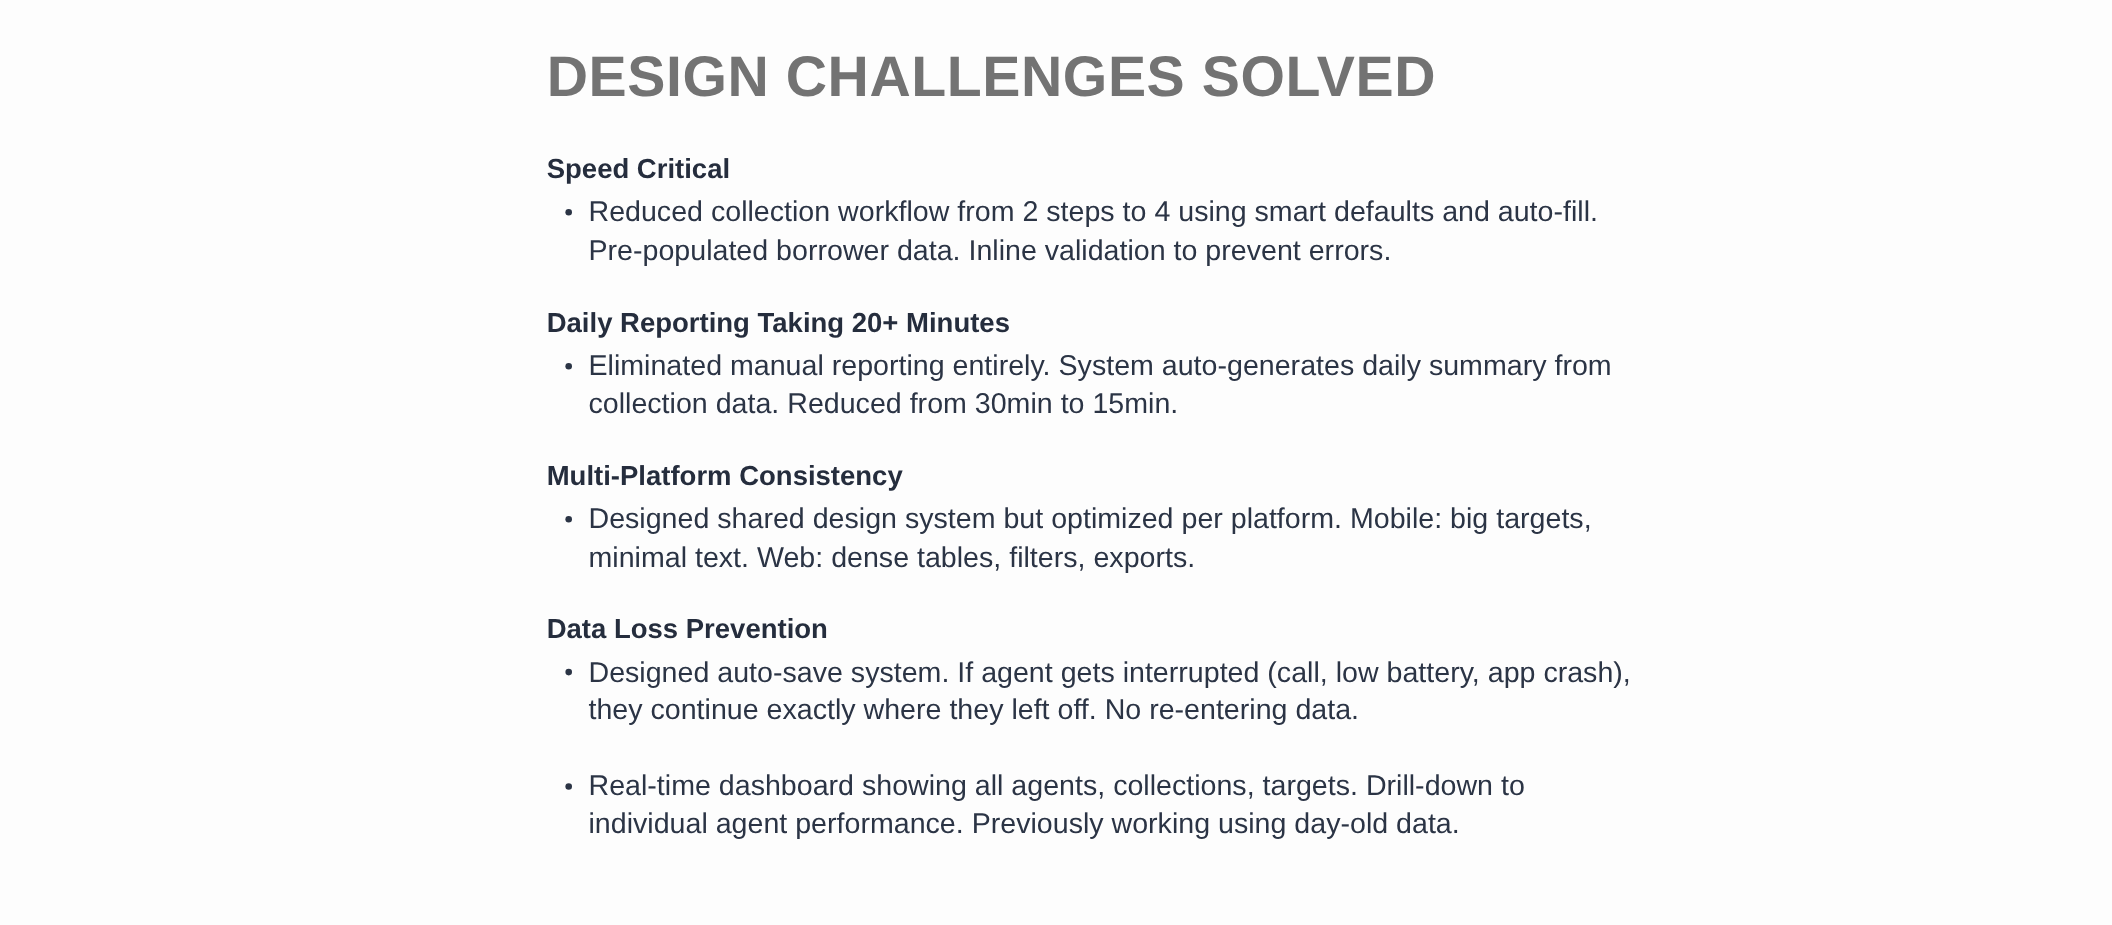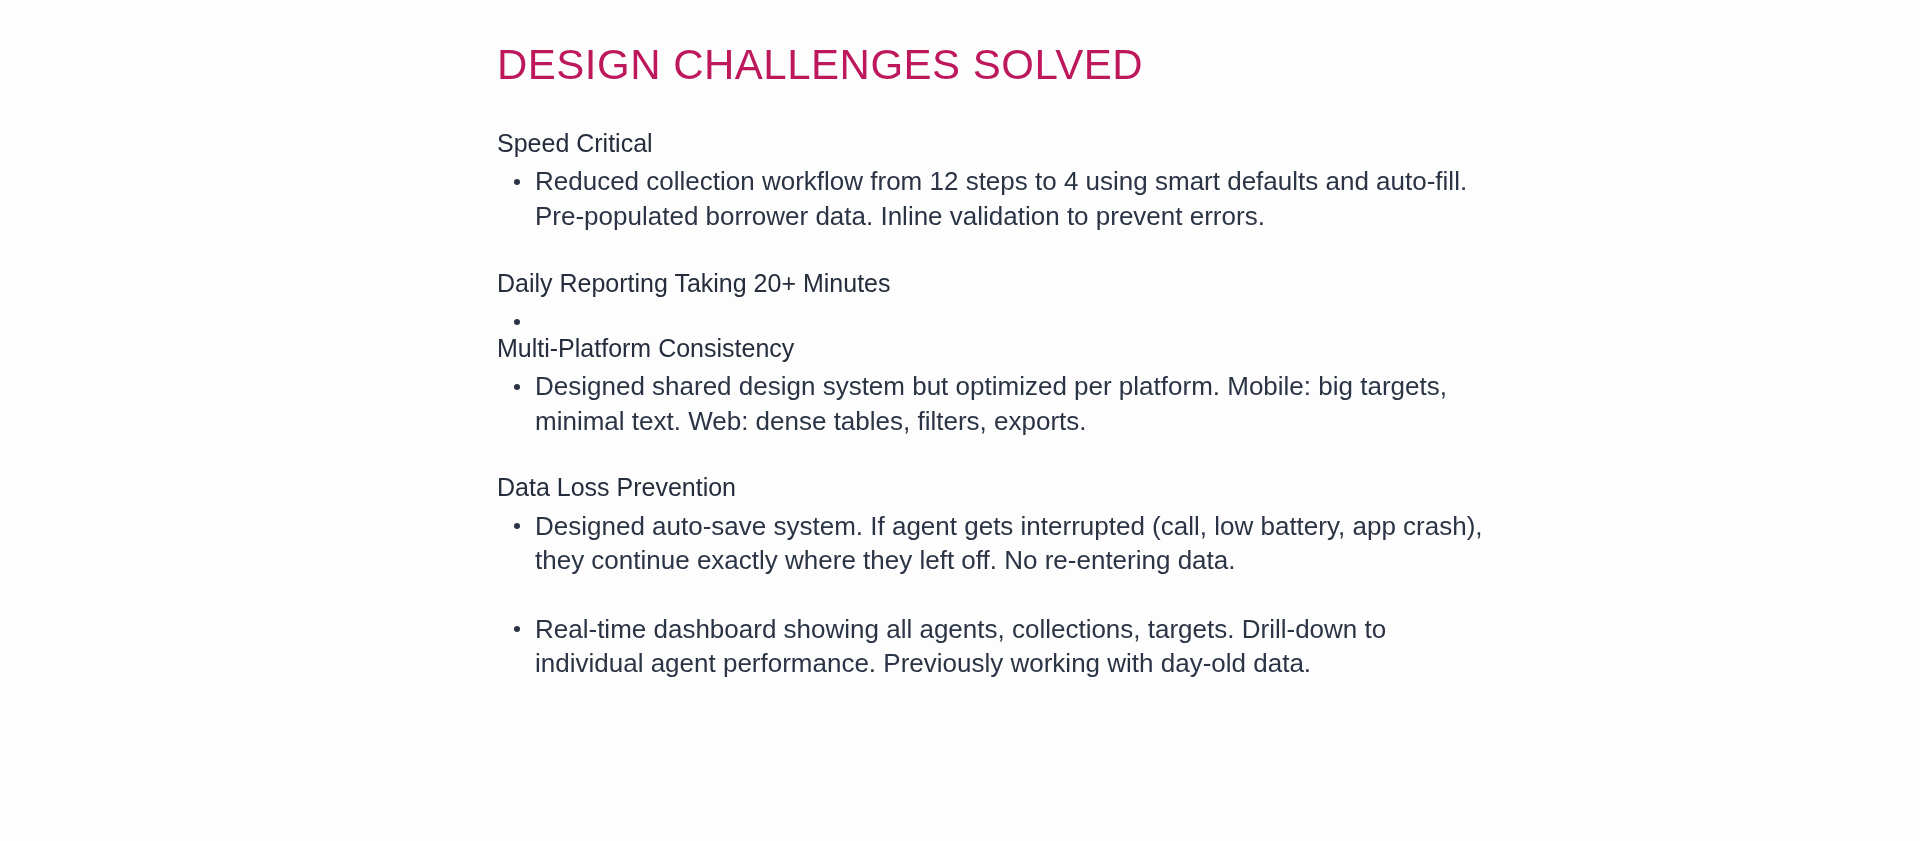--- a/index.html
+++ b/index.html
@@ -23,40 +23,40 @@
   }
 
   .content {
     position: absolute;
     left: 497px;
     top: 42px;
     width: 1000px;
   }
 
   .page-title {
-    font-size: 42px;
-    font-weight: 400;
+    font-size: 52px;
+    font-weight: 700;
     letter-spacing: 0.5px;
-    color: #be185d;
+    color: #737373;
     margin: 0 0 40px 0;
     line-height: 1.1;
     text-transform: uppercase;
     white-space: nowrap;
   }
 
   .section {
     margin-bottom: 34px;
   }
   .section:last-child {
     margin-bottom: 0;
   }
 
   .section-heading {
     font-size: 25px;
-    font-weight: 400;
+    font-weight: 700;
     color: #252d3d;
     line-height: 1.25;
     margin: 0 0 5px 0;
   }
 
   .bullet-list {
     list-style: none;
     margin: 0;
     padding: 0;
   }
@@ -87,30 +87,31 @@
 <div class="slide">
   <div class="content">
 
     <h1 class="page-title">DESIGN CHALLENGES SOLVED</h1>
 
     <div class="section">
       <h2 class="section-heading">Speed Critical</h2>
       <ul class="bullet-list">
         <li class="bullet-item">
           <span class="bullet-marker"></span>
-          <span>Reduced collection workflow from 12 steps to 4 using smart defaults and auto-fill. Pre-populated borrower data. Inline validation to prevent errors.</span>
+          <span>Reduced collection workflow from 2 steps to 4 using smart defaults and auto-fill. Pre-populated borrower data. Inline validation to prevent errors.</span>
         </li>
       </ul>
     </div>
 
     <div class="section">
       <h2 class="section-heading">Daily Reporting Taking 20+ Minutes</h2>
       <ul class="bullet-list">
         <li class="bullet-item">
           <span class="bullet-marker"></span>
+          <span>Eliminated manual reporting entirely. System auto-generates daily summary from collection data. Reduced from 30min to 15min.</span>
         </li>
       </ul>
     </div>
 
     <div class="section">
       <h2 class="section-heading">Multi-Platform Consistency</h2>
       <ul class="bullet-list">
         <li class="bullet-item">
           <span class="bullet-marker"></span>
           <span>Designed shared design system but optimized per platform. Mobile: big targets, minimal text. Web: dense tables, filters, exports.</span>
@@ -125,19 +126,19 @@
           <span class="bullet-marker"></span>
           <span>Designed auto-save system. If agent gets interrupted (call, low battery, app crash), they continue exactly where they left off. No re-entering data.</span>
         </li>
       </ul>
     </div>
 
     <div class="section">
       <ul class="bullet-list">
         <li class="bullet-item">
           <span class="bullet-marker"></span>
-          <span>Real-time dashboard showing all agents, collections, targets. Drill-down to individual agent performance. Previously working with day-old data.</span>
+          <span>Real-time dashboard showing all agents, collections, targets. Drill-down to individual agent performance. Previously working using day-old data.</span>
         </li>
       </ul>
     </div>
 
   </div>
 </div>
 
 </body></html>

